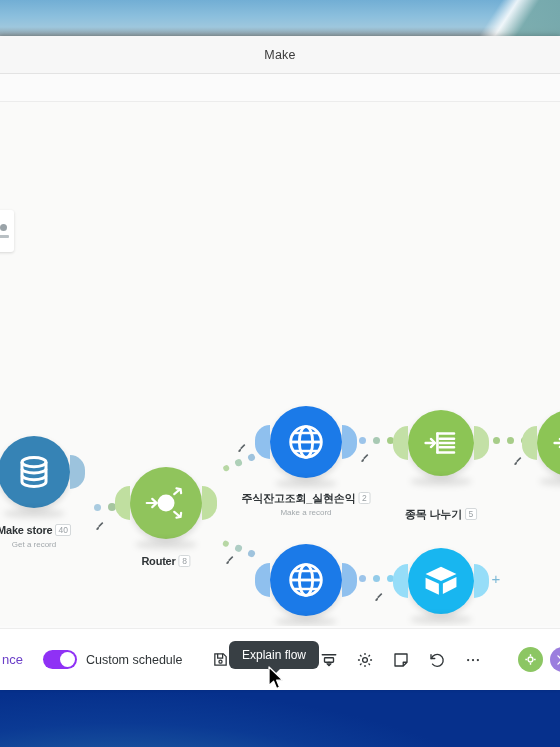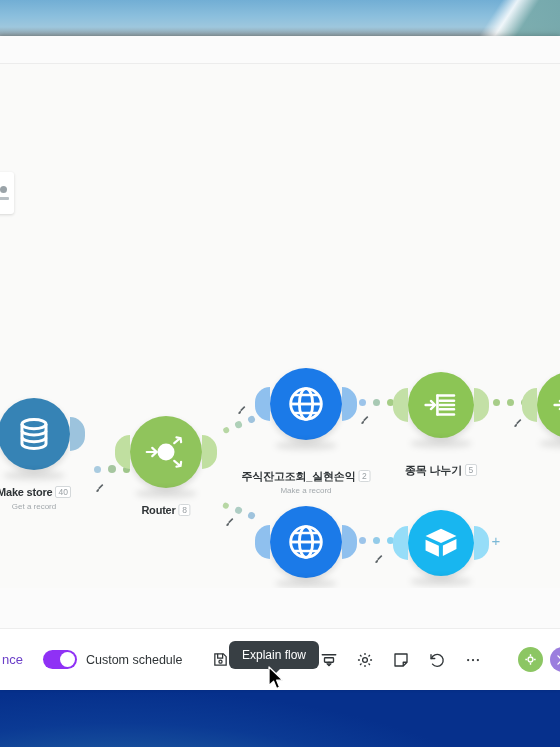--- a/index.html
+++ b/index.html
@@ -174,20 +174,23 @@
 </head>
 <body>
 
 <div id="desktop-top">
   <div class="streak"></div>
 </div>
 <div id="desktop-bottom"></div>
 
 <div id="app-window">
 
+  <div id="title-bar">
+    <span class="title">Make</span>
+  </div>
   <div id="sub-bar"></div>
 
   <div id="canvas">
 
     <div id="edge-card">
       <span class="dot"></span>
       <span class="bar"></span>
     </div>
 
     <div class="node" style="left:-2px; top:334px;">
@@ -209,21 +212,21 @@
 
     <div class="conn" style="left:94px; top:401px;">
       <i style="width:7px;height:7px;background:#a9cbe0;"></i>
       <i style="width:8px;height:8px;background:#a6c6a0;"></i>
       <i style="width:7px;height:7px;background:#9fc68a;"></i>
     </div>
     <svg class="wrench" style="left:94px; top:418px;" viewBox="0 0 24 24">
       <path d="M19 4a4.4 4.4 0 0 1-5.6 5.6l-7 7a1.6 1.6 0 1 0 2.2 2.2l7-7A4.4 4.4 0 0 1 19 4z" fill="#5d6468" transform="rotate(180 12 12)"></path>
     </svg>
 
-    <div class="node" style="left:130px; top:352px;">
+    <div class="node" style="left:130px; top:365px;">
       <div class="bulb" style="background:#90c45c;">
         <span class="socket left" style="background:#c0dfa0;"></span>
         <span class="socket right" style="background:#c0dfa0;"></span>
         <svg width="44" height="44" viewBox="0 0 32 32">
           <circle cx="16" cy="16" r="6.2" fill="#fff"></circle>
           <path d="M2 16h5.5M6 13l3.2 3-3.2 3" fill="none" stroke="#fff" stroke-width="1.6" stroke-linecap="round"></path>
           <path d="M22 9.6l4.2-3.6M23.6 5.4l3 .5.4 3" fill="none" stroke="#fff" stroke-width="1.6" stroke-linecap="round"></path>
           <path d="M22 22.4l4.2 3.6M23.6 26.6l3-.5.4-3" fill="none" stroke="#fff" stroke-width="1.6" stroke-linecap="round"></path>
         </svg>
       </div>
@@ -254,21 +257,21 @@
       <div class="bulb" style="background:#1b7ae8;">
         <span class="socket left" style="background:#8fc0ee;"></span>
         <span class="socket right" style="background:#8fc0ee;"></span>
         <svg width="40" height="40" viewBox="0 0 24 24">
           <circle cx="12" cy="12" r="9.2" fill="none" stroke="#fff" stroke-width="1.7"></circle>
           <ellipse cx="12" cy="12" rx="4" ry="9.2" fill="none" stroke="#fff" stroke-width="1.7"></ellipse>
           <line x1="2.8" y1="12" x2="21.2" y2="12" stroke="#fff" stroke-width="1.7"></line>
           <path d="M4.4 6.6h15.2M4.4 17.4h15.2" stroke="#fff" stroke-width="1.4" fill="none"></path>
         </svg>
       </div>
-      <div class="label" style="top:82px;margin-top:16px;">
+      <div class="label" style="top:82px;">
         <div><span class="name">주식잔고조회_실현손익</span><span class="badge">2</span></div>
         <div class="sub">Make a record</div>
       </div>
     </div>
 
     <div class="conn" style="left:359px; top:335px;">
       <i style="width:7px;height:7px;background:#9cc4ea;"></i>
       <i style="width:7px;height:7px;background:#a8c9b4;"></i>
       <i style="width:7px;height:7px;background:#a5cd86;"></i>
     </div>
@@ -280,21 +283,21 @@
       <div class="bulb small" style="background:#8cc555;">
         <span class="socket left" style="background:#c3e0a6;"></span>
         <span class="socket right" style="background:#c3e0a6;"></span>
         <svg width="38" height="38" viewBox="0 0 32 32">
           <path d="M3 16h7" stroke="#fff" stroke-width="2" stroke-linecap="round" fill="none"></path>
           <path d="M7.5 12.6L11 16l-3.5 3.4" stroke="#fff" stroke-width="2" fill="none" stroke-linecap="round" stroke-linejoin="round"></path>
           <path d="M13 8v16" stroke="#fff" stroke-width="2.2" stroke-linecap="round"></path>
           <path d="M13 8h14M15 12.5h12M15 16h12M15 19.5h12M13 24h14" stroke="#fff" stroke-width="2.1" stroke-linecap="round" fill="none"></path>
         </svg>
       </div>
-      <div class="label" style="top:88px;">
+      <div class="label" style="top:94px;">
         <div><span class="name">종목 나누기</span><span class="badge">5</span></div>
       </div>
     </div>
 
     <div class="conn" style="left:493px; top:335px;">
       <i style="width:7px;height:7px;background:#a7cd89;"></i>
       <i style="width:7px;height:7px;background:#a7cd89;"></i>
       <i style="width:7px;height:7px;background:#a7cd89;"></i>
     </div>
     <svg class="wrench" style="left:512px; top:353px;" viewBox="0 0 24 24">

